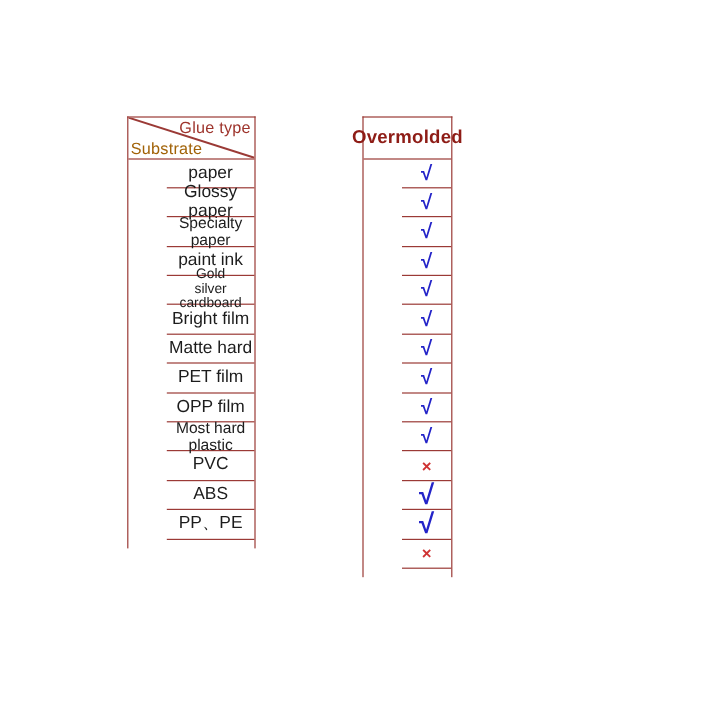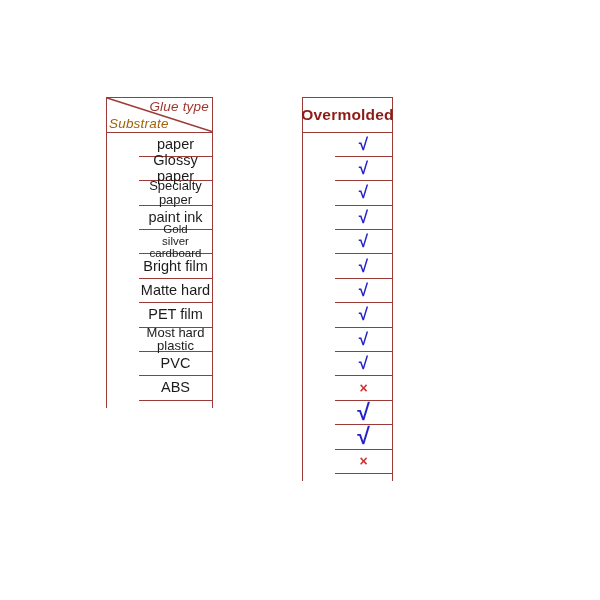--- a/index.html
+++ b/index.html
@@ -23,38 +23,38 @@
   .hdr, .row {
     border-bottom: 1.5px solid var(--line);
     display: flex; align-items: center; justify-content: center;
     text-align: center;
   }
   .hdr { height: 34.5px; }
   .row { height: 24.4px; margin-left: 32px; }
 
   
   .tbl-substrate { left: 106px; top: 97px; width: 107px; }
-  .tbl-substrate .hdr { position: relative; justify-content: flex-start; font-style: italic; }
+  .tbl-substrate .hdr { position: relative; justify-content: flex-start; }
   .diag-svg { position: absolute; inset: 0; width: 100%; height: 100%; display: block; }
   .hdr-top-right {
     position: absolute; top: 1px; right: 3px;
     font-size: 13.5px; letter-spacing: 0.2px;
   }
   .hdr-bottom-left {
     position: absolute; bottom: 1px; left: 2px;
     font-size: 13.5px; letter-spacing: 0.2px;
   }
   .row-label { font-size: 14.5px; color: #1c1c1c; line-height: 1.05; }
   .label-sm  .row-label { font-size: 13px; }
   .label-xs  .row-label { font-size: 11.5px; }
   .wrap { padding: 0 11px; align-items: center; }
   .wrap .row-label { line-height: 1.02; }
 
   
-  .tbl-overmolded { left: 302px; top: 97px; width: 91px; }
+  .tbl-overmolded { left: 302px; top: 97px; width: 75px; }
   .hdr-overmolded { font-weight: bold; font-size: 15.5px; letter-spacing: 0.2px; }
 
   .mark { font-weight: bold; line-height: 1; }
   .mark.check       { font-size: 17px; }
   .mark.check-large { font-size: 23px; }
   .mark.cross       { font-size: 14px; }
 </style>
 </head>
 <body>
 
@@ -85,28 +85,34 @@
       </div>
     <div class="row">
         <span class="row-label">Bright film</span>
       </div>
     <div class="row">
         <span class="row-label">Matte hard</span>
       </div>
     <div class="row">
         <span class="row-label">PET film</span>
       </div>
+    <div class="row">
+        <span class="row-label">OPP film</span>
+      </div>
     <div class="row label-sm">
         <span class="row-label">Most hard plastic</span>
       </div>
     <div class="row">
         <span class="row-label">PVC</span>
       </div>
     <div class="row">
         <span class="row-label">ABS</span>
+      </div>
+    <div class="row">
+        <span class="row-label">PP、PE</span>
       </div>
   </div>
 
   <div class="tbl tbl-overmolded">
     <div class="hdr hdr-overmolded" style="color:#8e1c16">
       <span>Overmolded</span>
     </div>
     <div class="row">
         <span class="mark check" style="color: rgb(35, 35, 200);">√</span>
       </div>

